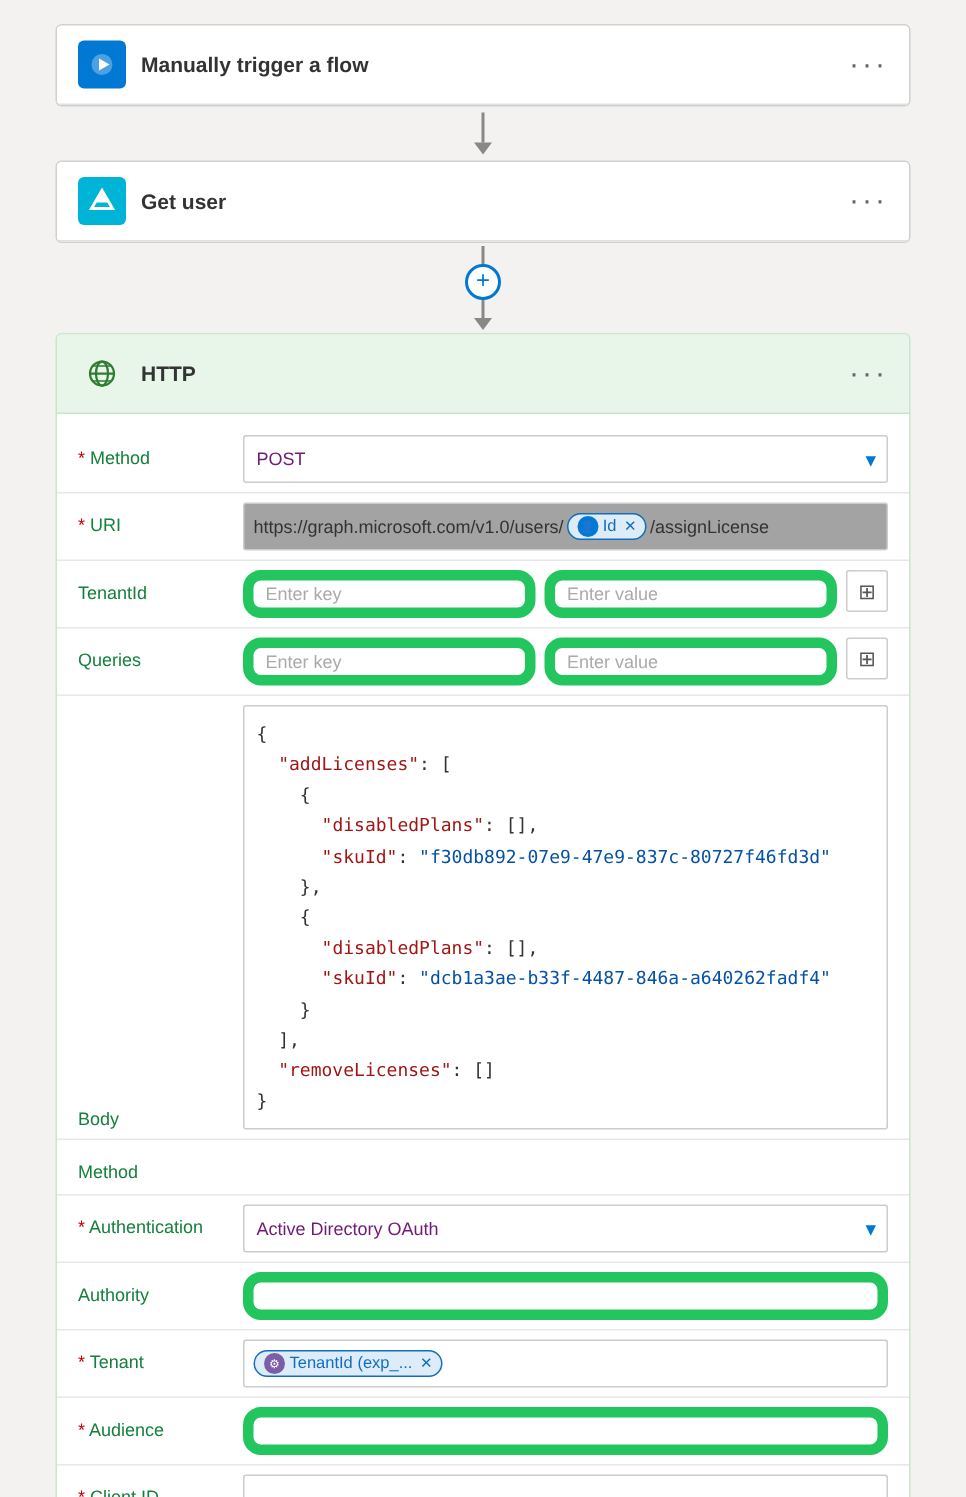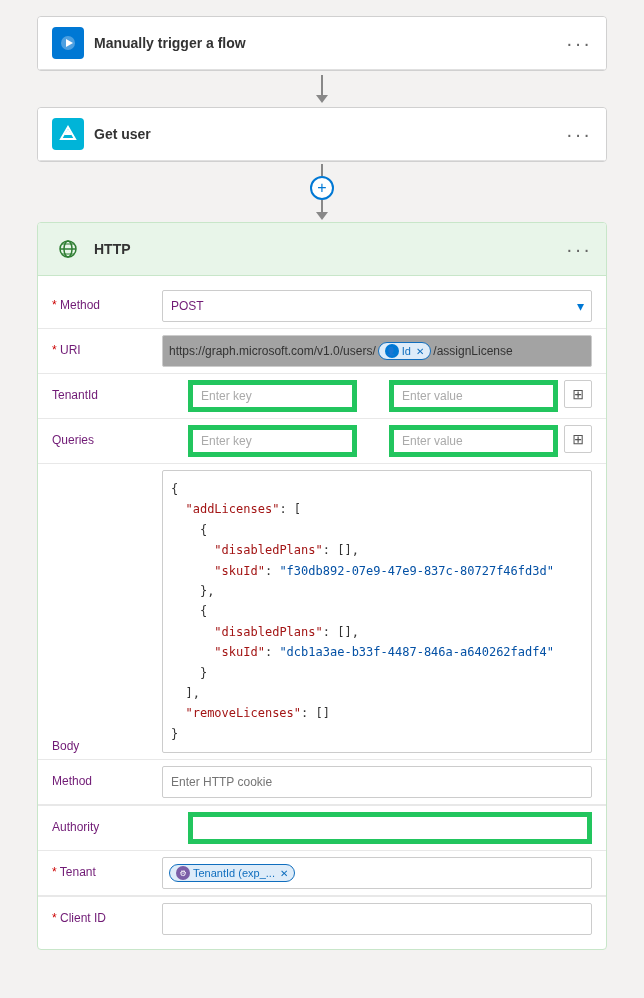--- a/index.html
+++ b/index.html
@@ -149,48 +149,47 @@
     .form-row {
       display: flex;
       align-items: flex-start;
       padding: 6px 14px;
       min-height: 36px;
     }
 
     .form-label {
       width: 110px;
       font-size: 12px;
-      color: #701a75;
+      color: #15803d;
       padding-top: 8px;
       flex-shrink: 0;
     }
 
     .required::before {
       content: '* ';
       color: #c00;
     }
 
     .form-control {
       flex: 1;
       display: flex;
       align-items: center;
       position: relative;
     }
 
     .input-field {
       width: 100%;
       height: 32px;
-      border: 5px solid #22c55e;
-      border-radius: 0;
+      border: 7px solid #22c55e;
+      border-radius: 12px;
       padding: 0 8px;
       font-size: 12px;
       color: #333;
       background: #fff;
       outline: none;
-      margin-left: 26px;
     }
 
     .input-field::placeholder { color: #aaa; }
 
     .select-field {
       width: 100%;
       height: 32px;
       border: 1px solid #ccc;
       border-radius: 2px;
       padding: 0 8px;
@@ -499,27 +498,38 @@
   <span class="json-arr">]</span>,
   <span class="json-key">"removeLicenses"</span>: <span class="json-arr">[]</span>
 <span class="json-bracket">}</span></div>
         </div>
       </div>
 
       <hr class="divider-line">
 
       <div class="form-row">
         <div class="form-label">Method</div>
-        <div class="form-control">
-          <input type="text" class="cookie-input" placeholder="Enter HTTP cookie" style="">
-        </div>
-      </div>
-
-      <hr class="divider-line">
-
+      </div>
+
+      <hr class="divider-line">
+
+      <div class="form-row">
+        <div class="form-label required">Authentication</div>
+        <div class="form-control">
+          <div class="select-wrapper">
+            <select class="select-field">
+              <option>Active Directory OAuth</option>
+              <option>None</option>
+              <option>Basic</option>
+              <option>Client Certificate</option>
+              <option>Raw</option>
+            </select>
+          </div>
+        </div>
+      </div>
 
       <hr class="divider-line">
 
       <div class="form-row">
         <div class="form-label">Authority</div>
         <div class="form-control">
           <input type="text" class="input-field" style="">
         </div>
       </div>
 
@@ -533,20 +543,26 @@
               <span class="token-icon" style="background:#7b5ea7;">⚙</span>
               <span>TenantId (exp_...</span>
               <span class="token-close">✕</span>
             </span>
           </div>
         </div>
       </div>
 
       <hr class="divider-line">
 
+      <div class="form-row">
+        <div class="form-label required">Audience</div>
+        <div class="form-control">
+          <input type="text" class="input-field" style="">
+        </div>
+      </div>
 
       <hr class="divider-line">
 
       <div class="form-row">
         <div class="form-label required">Client ID</div>
         <div class="form-control">
           <div class="token-field">
             
           </div>
         </div>

